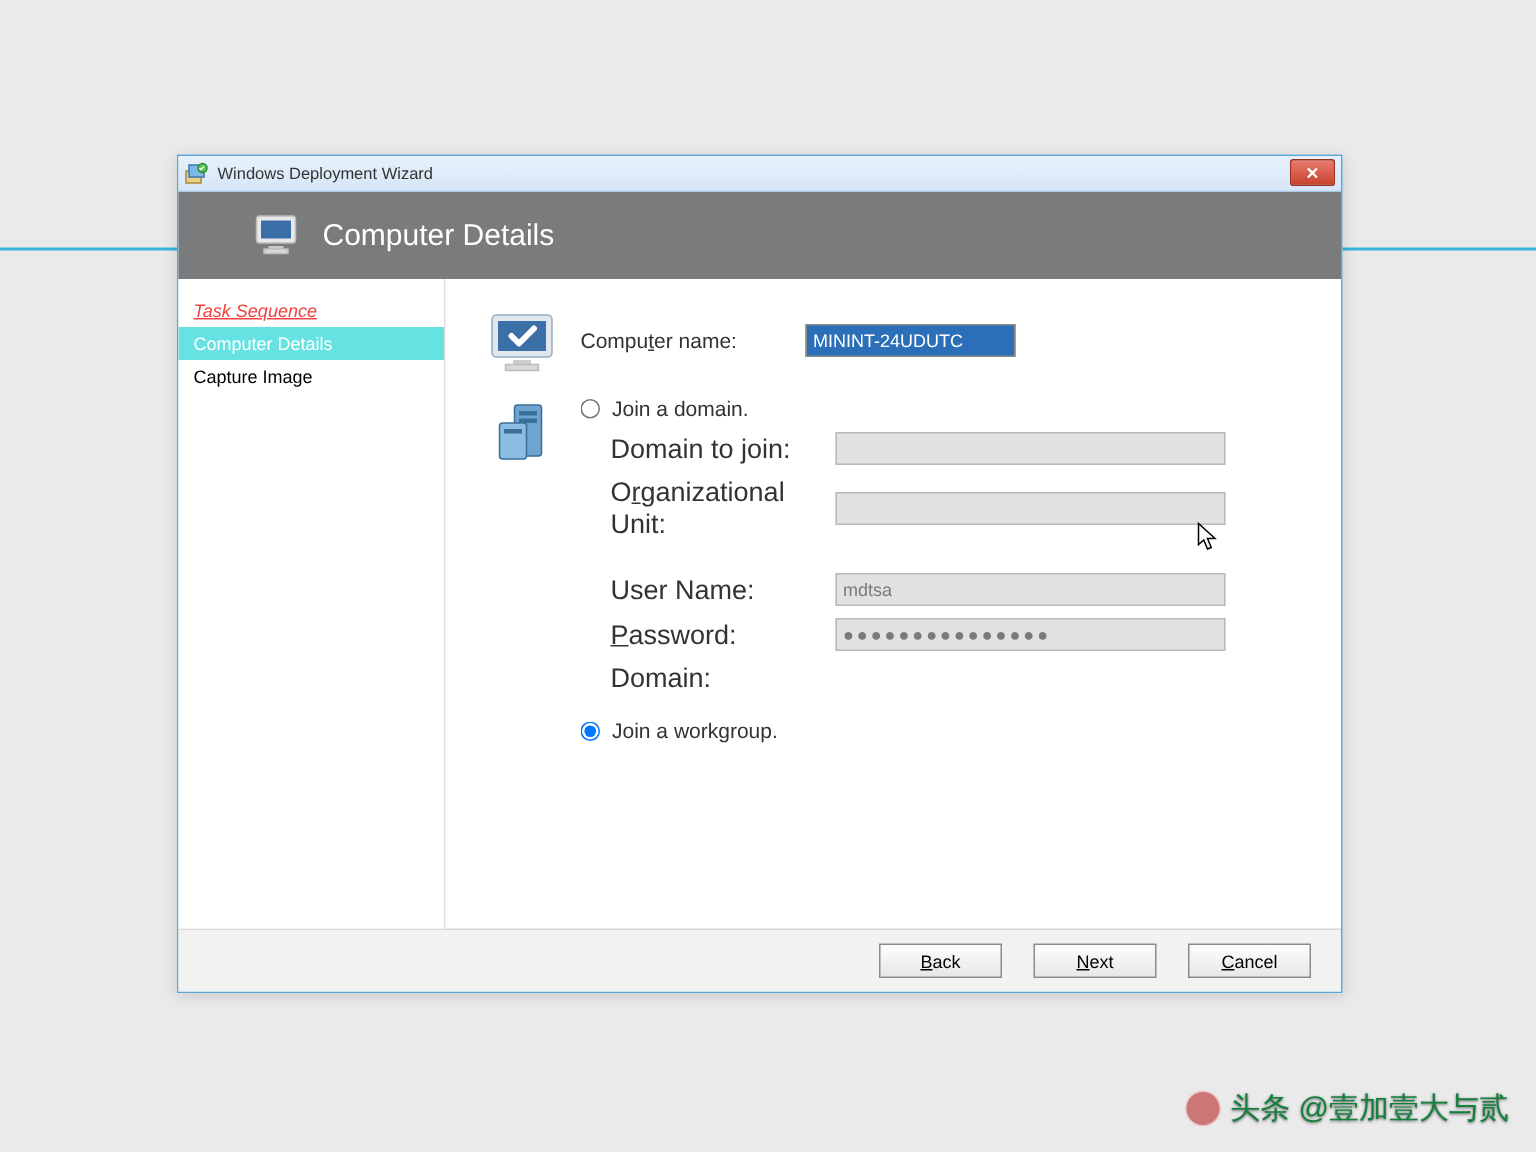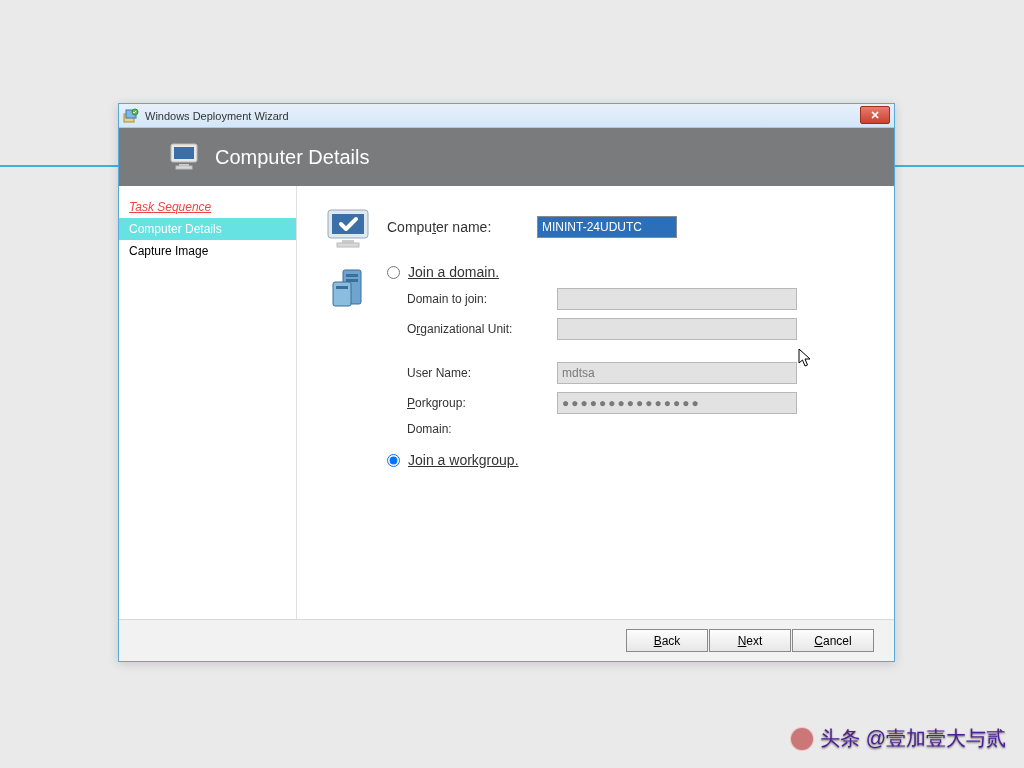--- a/index.html
+++ b/index.html
@@ -122,21 +122,21 @@
   .row-fields {
     flex: 1;
   }
   .field-row {
     display: flex;
     align-items: center;
     margin-bottom: 8px;
   }
   .field-label {
     width: 150px;
-    font-size: 12px;
+    font-size: 18px;
   }
   .field-label .u { text-decoration: underline; }
   input[type="text"], input[type="password"] {
     height: 22px;
     border: 1px solid #8a8a8a;
     padding: 6px 4px;
     font-family: inherit;
     font-size: 12px;
     background: #fff;
   }
@@ -144,40 +144,39 @@
     width: 140px;
     background: #2b6fb8;
     color: #fff;
   }
   input.name-input::selection { background:#1d5aa0; }
   input.disabled {
     background: #e2e2e2;
     color: #7a7a7a;
     border-color: #b8b8b8;
   }
-  input.wide { width: 240px; }
+  input.wide { width: 260px; }
   .radio-row {
     display: flex;
     align-items: center;
     margin-bottom: 8px;
     font-size: 14px;
-    text-decoration: underline;
   }
   .radio-row input { margin-right: 8px; }
   .sub-fields {
     padding-left: 20px;
   }
   .footer {
     height: 42px;
     background: #f2f2f2;
     border-top: 1px solid #d8d8d8;
     display: flex;
     align-items: center;
     justify-content: flex-end;
-    gap: 1px;
+    gap: 21px;
     padding-right: 20px;
   }
   .btn {
     min-width: 82px;
     height: 23px;
     border: 1px solid #8a8a8a;
     background: linear-gradient(#fdfdfd, #e7e7e7);
     font-size: 12px;
     cursor: pointer;
   }
@@ -187,21 +186,21 @@
     top: 348px;
     left: 798px;
     z-index: 5;
     pointer-events: none;
   }
   .watermark {
     position: absolute;
     bottom: 16px;
     right: 18px;
     font-size: 20px;
-    color: #4c1d95;
+    color: #15803d;
     text-shadow: 0 1px 2px rgba(0,0,0,0.6);
     z-index: 2;
     display:flex;
     align-items:center;
     gap:6px;
   }
   .watermark .avatar{
     width:24px;height:24px;border-radius:50%;
     background:#c77; display:inline-block;
     border:1px solid rgba(255,255,255,0.6);
@@ -297,21 +296,21 @@
               </span>
               <input type="text" class="wide disabled" disabled="" style="">
             </div>
             <div style="height:14px;"></div>
             <div class="field-row">
               <span class="field-label">User Name:</span>
               <input type="text" class="wide disabled" disabled="" value="mdtsa" style="">
             </div>
             <div class="field-row">
               <span class="field-label">
-                <span class="u">P</span><span>orkgroup:</span>
+                <span class="u">P</span><span>assword:</span>
               </span>
               <input type="text" class="wide disabled" disabled="" style="letter-spacing: 2px;" value="●●●●●●●●●●●●●●●">
             </div>
             <div class="field-row">
               <span class="field-label">Domain:</span>
             </div>
           </div>
 
           <div style="height:8px;"></div>
           <div class="radio-row">

